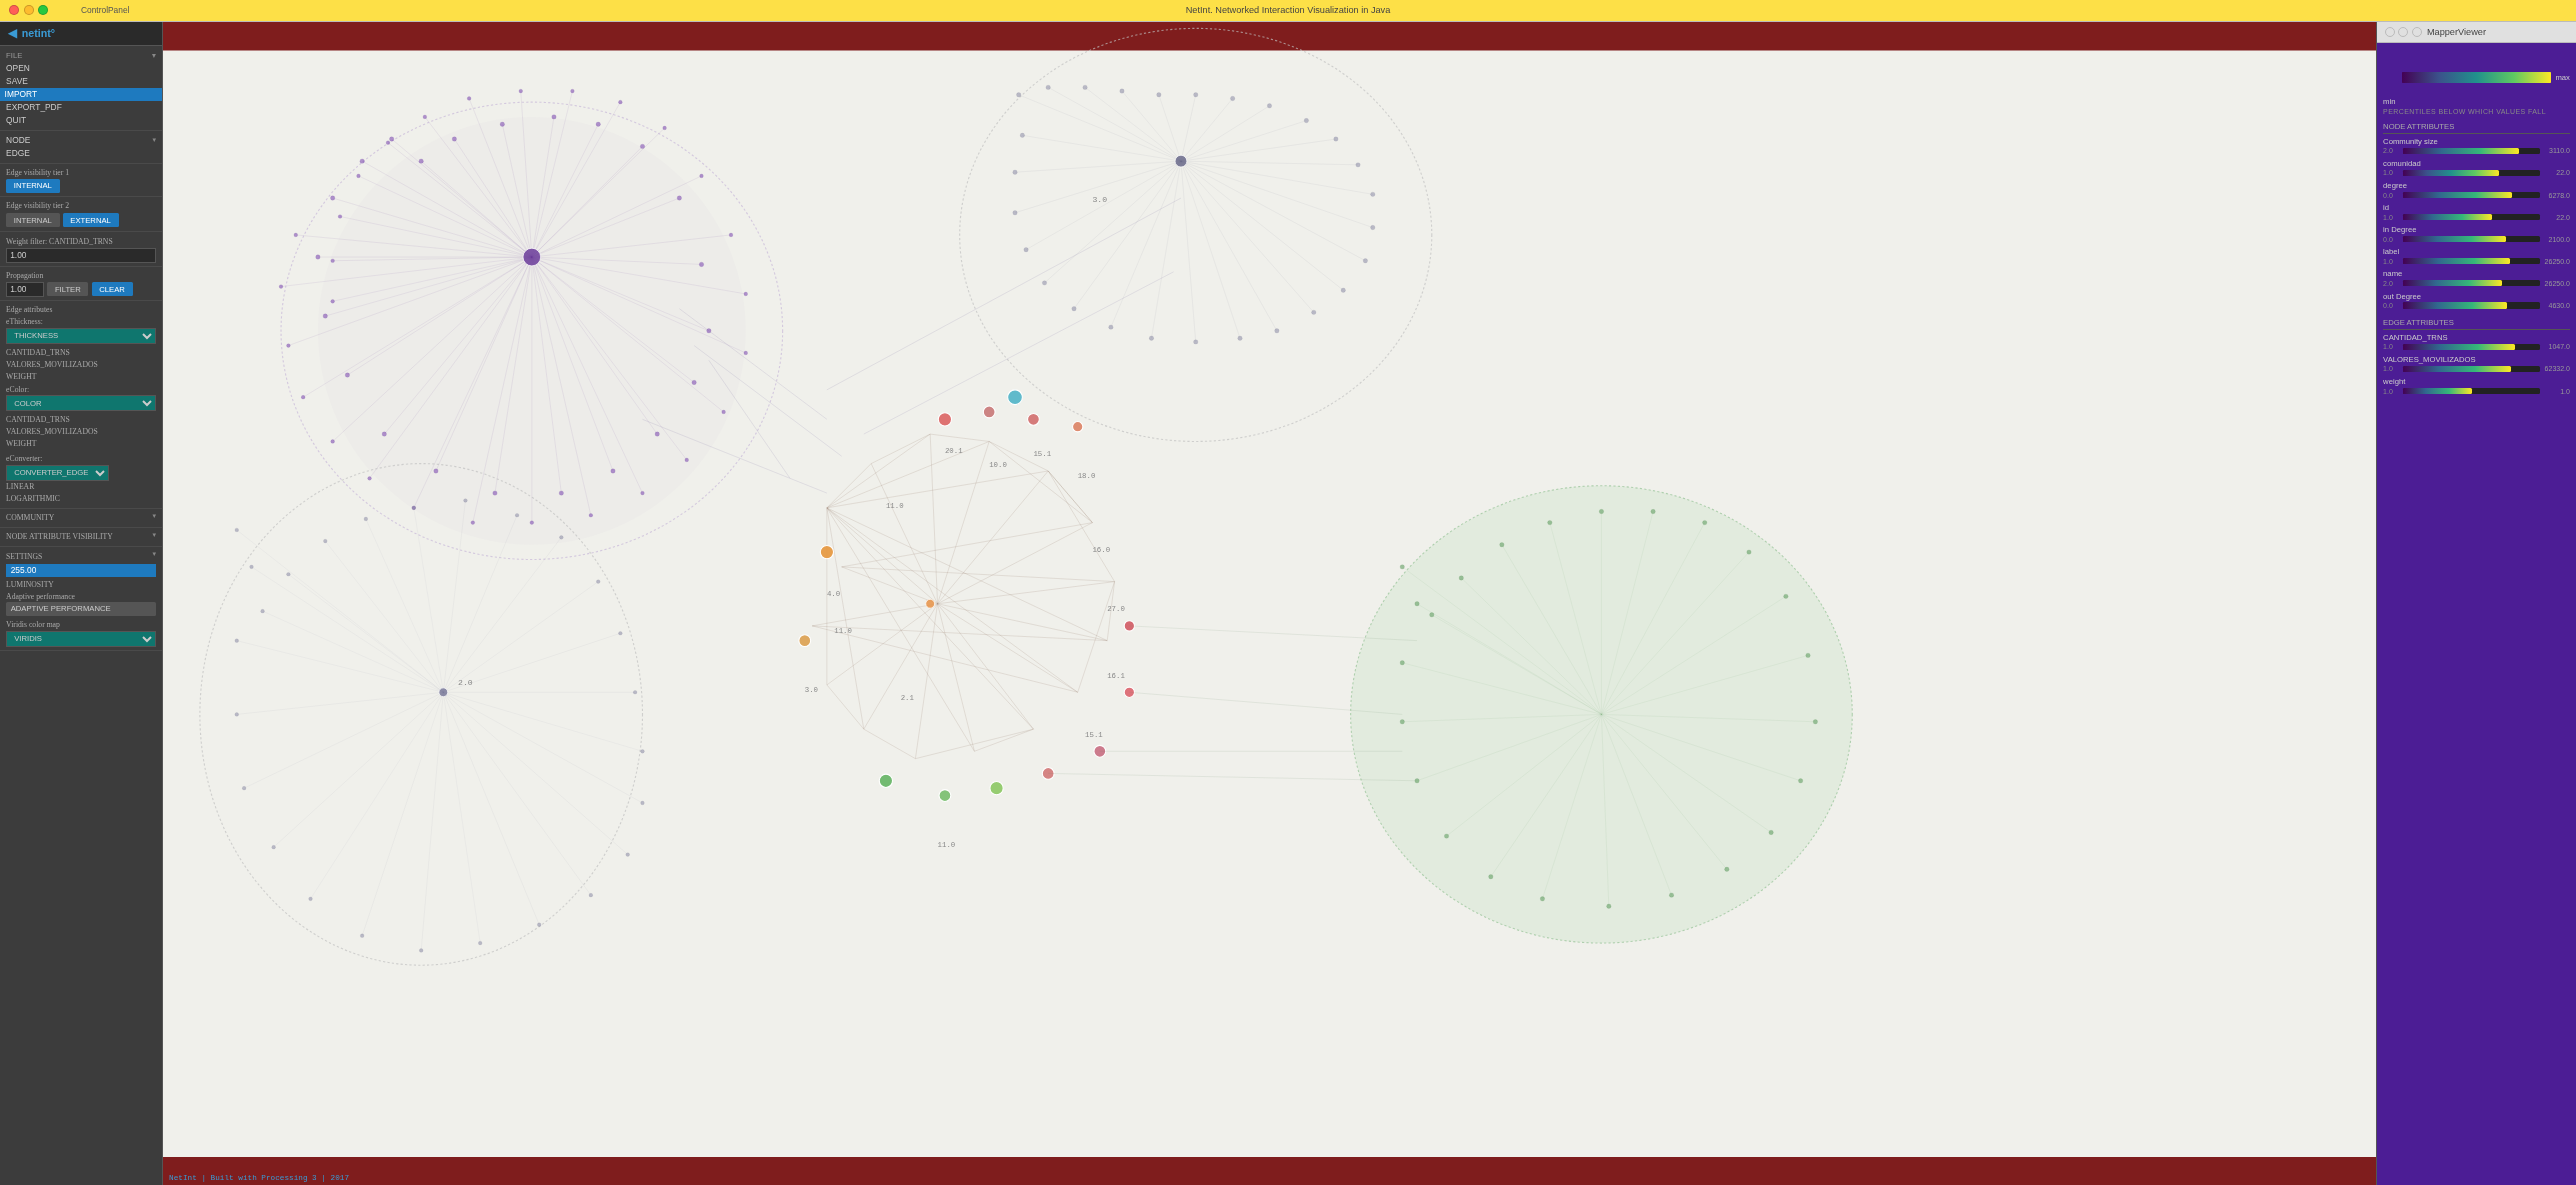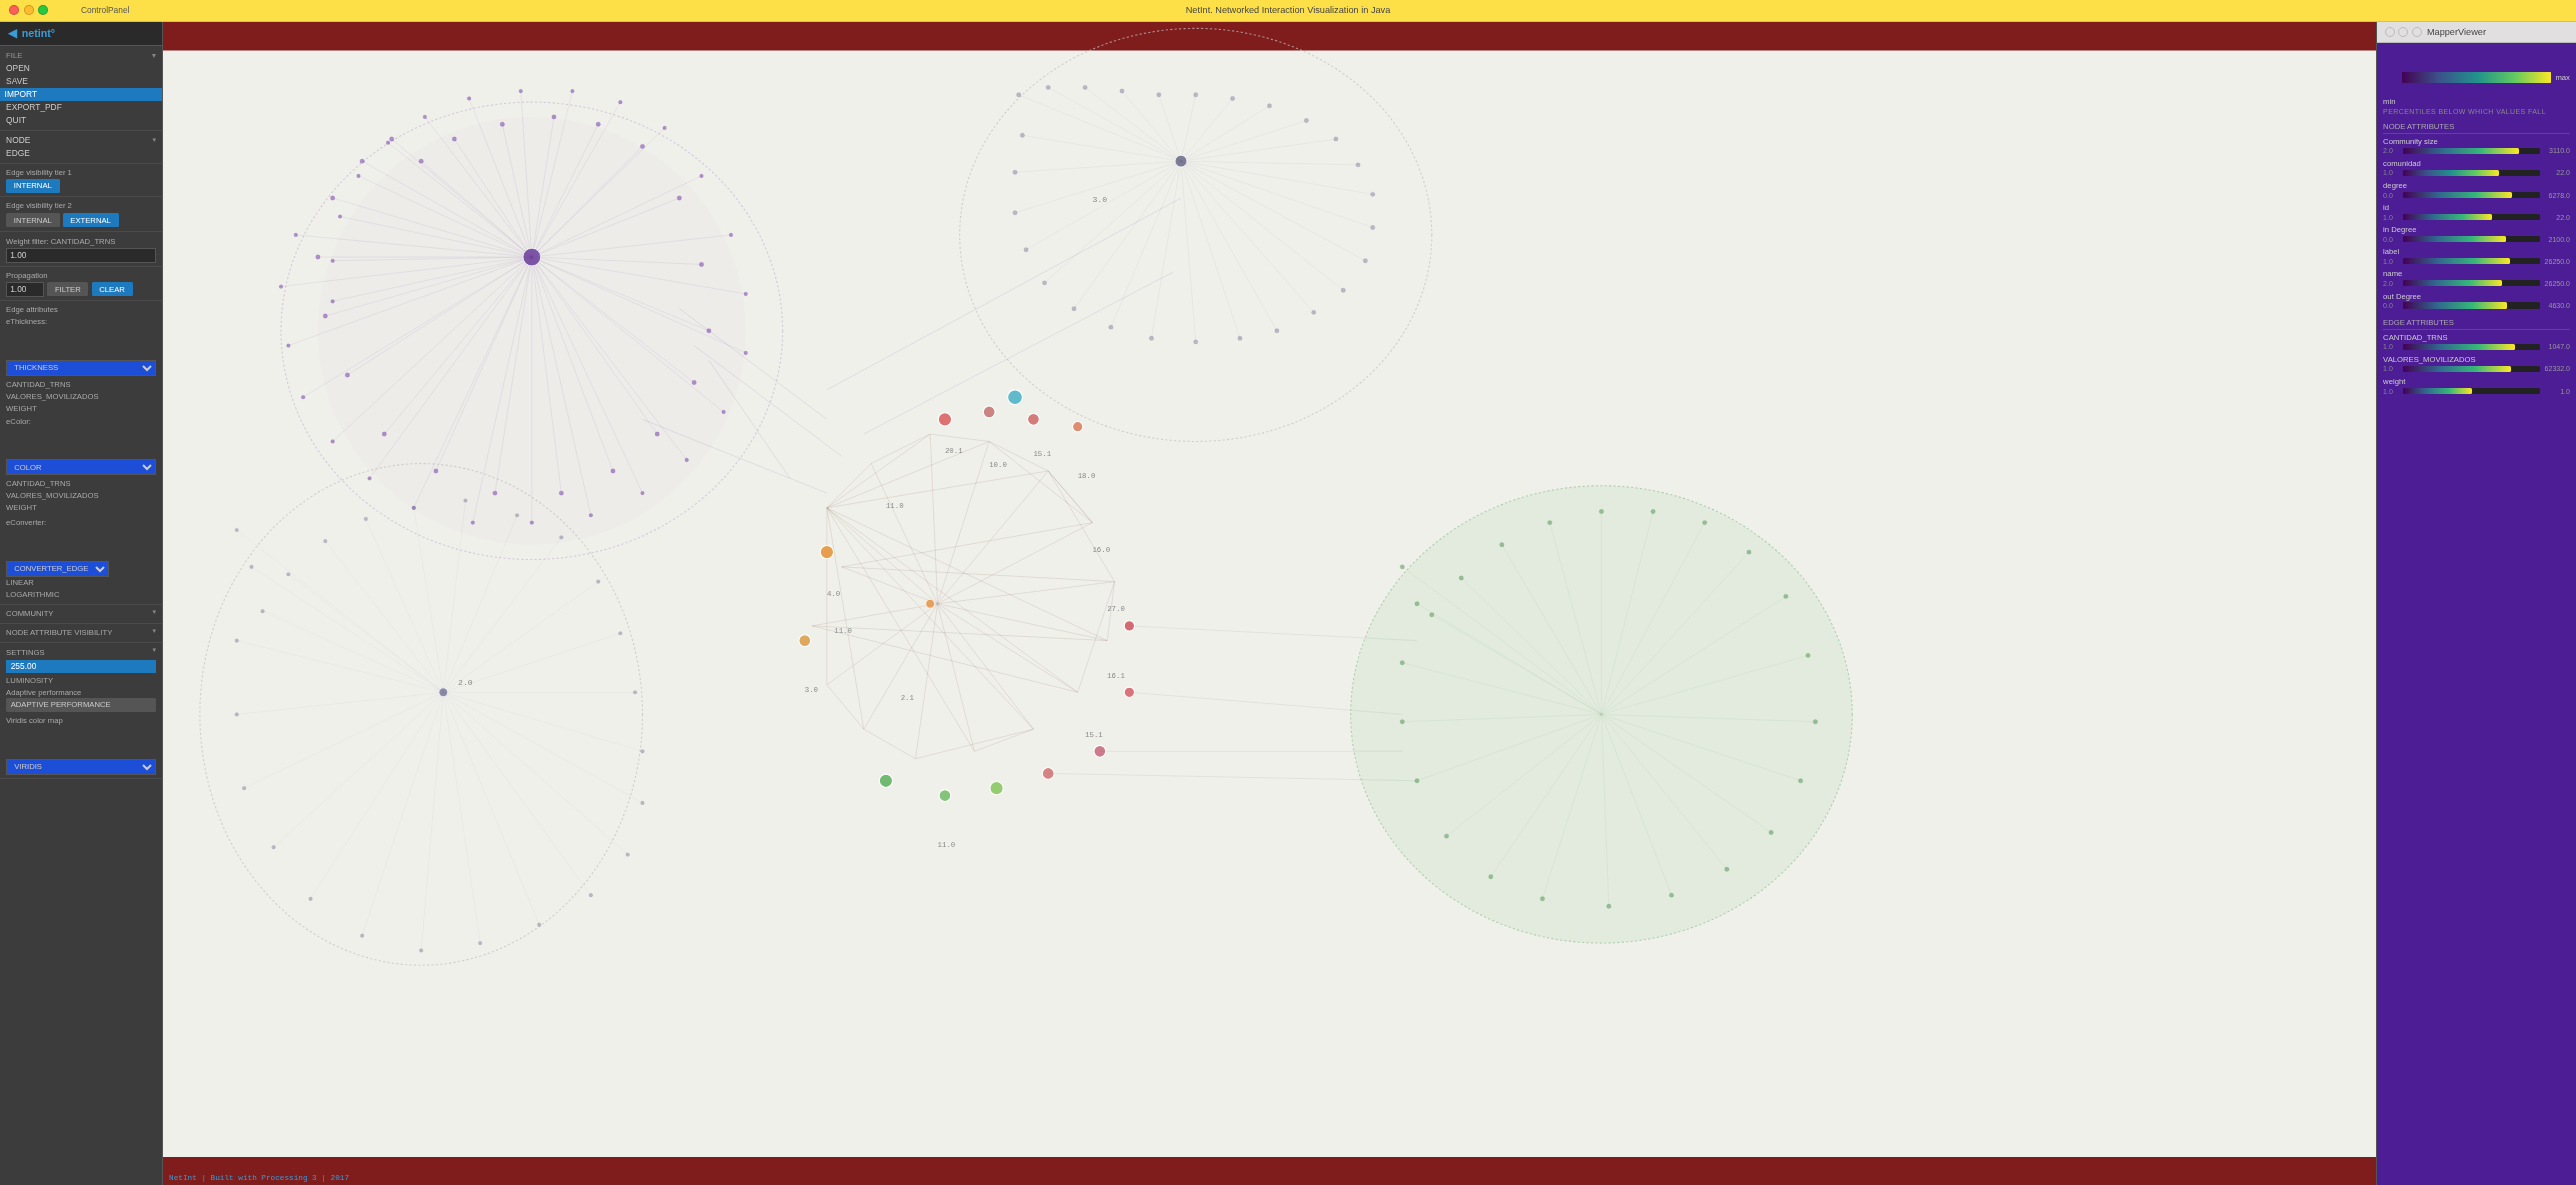--- a/index.html
+++ b/index.html
@@ -33,22 +33,22 @@
     .netint-logo { color: #3a9bd5; font-size: 10.7px; font-weight: bold; }
     .panel-section { padding: 3.1px 6.1px; border-bottom: 0.8px solid #4a4a4a; }
     .section-label { color: #999; font-size: 7.7px; text-transform: uppercase; padding: 2.3px 0 1.5px 0; display: flex; justify-content: space-between; align-items: center; }
     .menu-item { color: #ccc; font-size: 8.4px; padding: 1.5px 0; cursor: pointer; }
     .menu-item.active { background: #1e7abf; color: #fff; padding: 1.5px 4.6px; margin: 0 -6.1px; }
     .btn-row { display: flex; gap: 3.1px; margin: 1.5px 0; }
     .btn-blue { background: #1e7abf; color: #fff; border: none; font-size: 7.7px; padding: 2.3px 7.7px; cursor: pointer; border-radius: 1.5px; }
     .btn-dark { background: #555; color: #ccc; border: none; font-size: 7.7px; padding: 2.3px 7.7px; cursor: pointer; border-radius: 1.5px; }
     .input-field { background: #2a2a2a; color: #ccc; border: 0.8px solid #555; font-size: 8.4px; padding: 1.5px 3.1px; width: 100%; }
     .input-small { background: #2a2a2a; color: #ccc; border: 0.8px solid #555; font-size: 8.4px; padding: 1.5px 3.1px; width: 38px; }
-    .dropdown { background: #1d4ed8; color: #ccc; border: 0.8px solid #555; font-size: 7.7px; padding: 1.5px 3.1px; width: 100%; margin-top: 32px; }
-    .row-label { color: #aaa; font-size: 7.7px; padding: 1.5px 0; }
+    .dropdown { background: #0f766e; color: #ccc; border: 0.8px solid #555; font-size: 7.7px; padding: 1.5px 3.1px; width: 100%; }
+    .row-label { color: #aaa; font-size: 7.7px; padding: 1.5px 0; font-family: Liberation Serif, serif; }
     .two-col { display: grid; grid-template-columns: 1fr; gap: 1px; }
     .highlighted-value { background: #1e7abf; color: #fff; font-size: 8.4px; padding: 1.5px 4.6px; margin: 1.5px 0; }
 
     
     .center-canvas { flex: 1; background: #7f1d1d; position: relative; overflow: hidden; font-family: Liberation Mono, monospace; }
     .canvas-footer { position: absolute; bottom: 3.1px; left: 6.1px; font-size: 7.7px; color: #888; }
 
     
     .right-panel {
       width: 200px; min-width: 200px; background: #4c1d95; display: flex; flex-direction: column;

